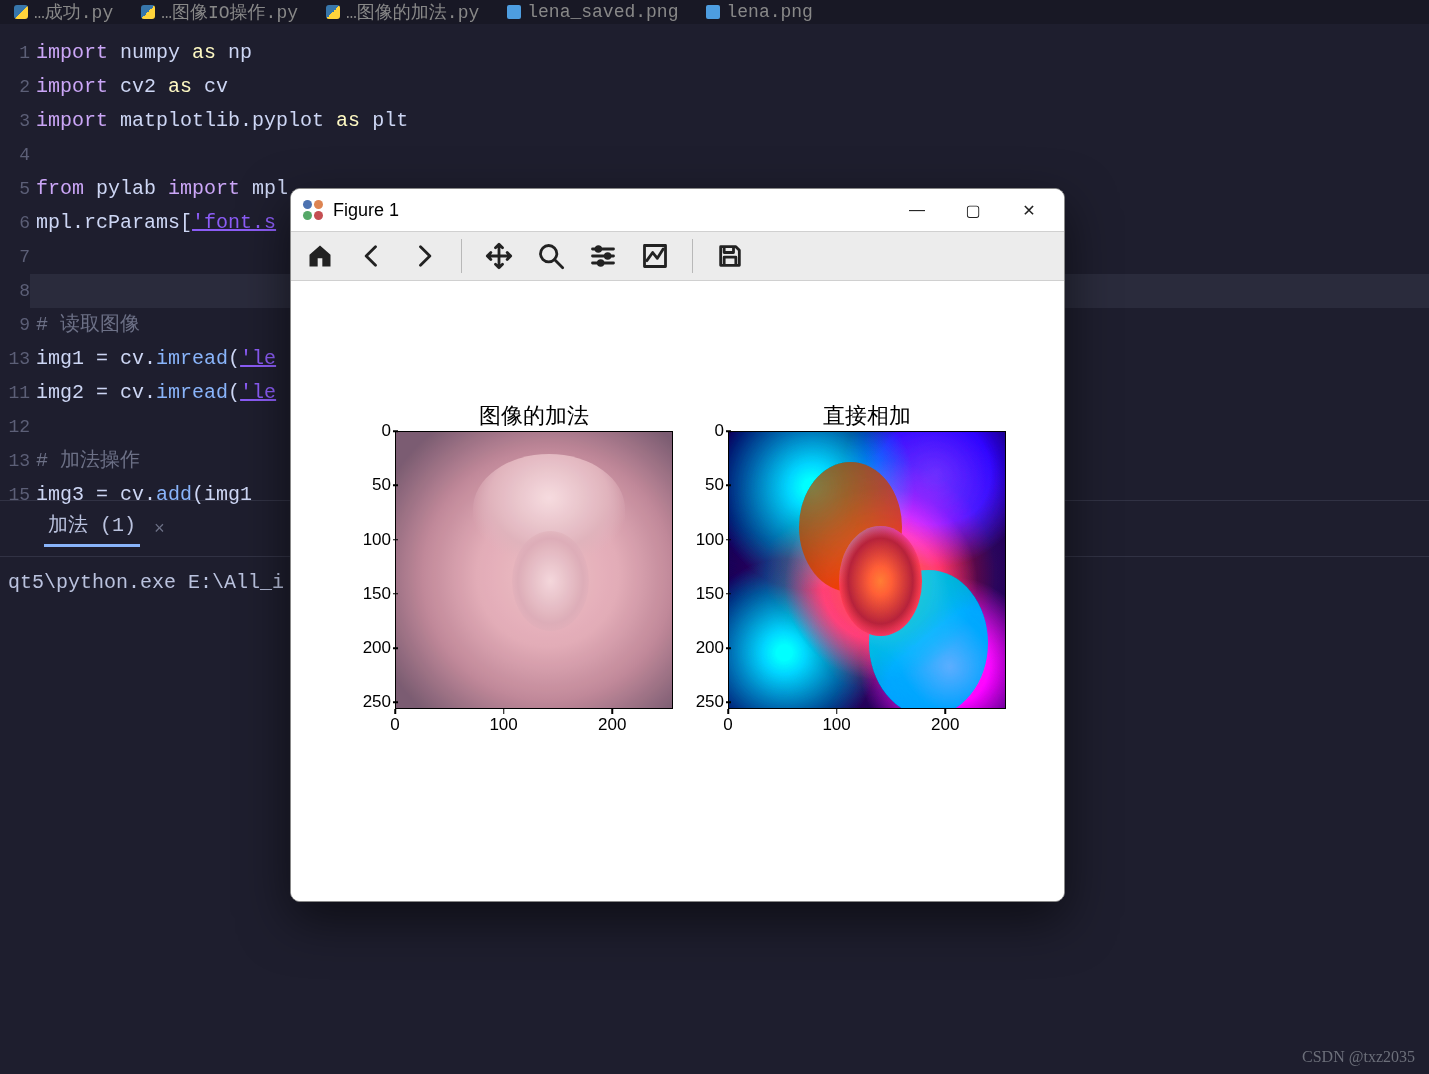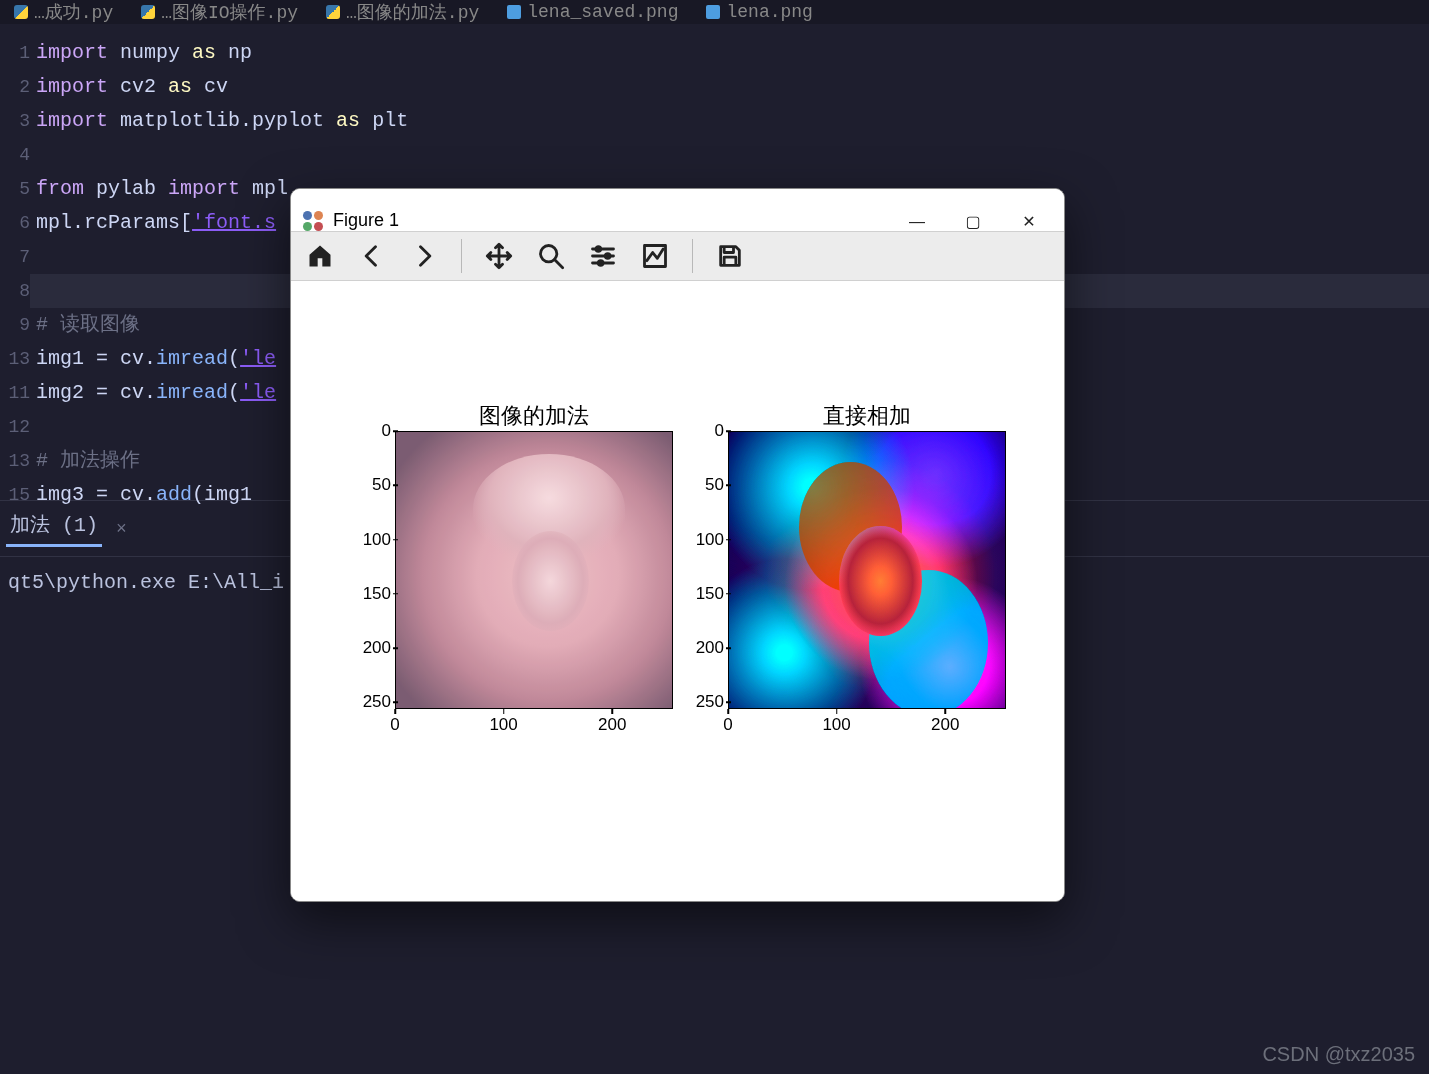--- a/index.html
+++ b/index.html
@@ -15,26 +15,26 @@
   .code   { flex:1; padding-top:12px; line-height:34px; color:#cdd6f4; white-space:pre; padding-left:6px;}
   .kw  { color:#cba6f7; }
   .str { color:#8b5cf6;text-decoration:underline; }
   .cm  { color:#6c7086; }
   .id  { color:#cdd6f4; }
   .fn  { color:#89b4fa; }
   .as  { color:#fef9c3; }
   .code-hl{ background:#2a2b3c; display:block; margin-left:-6px; padding-left:6px;}
   
   .panel-tabs { height:56px; display:flex; align-items:center; border-top:1px solid #313244; color:#bac2de; padding-left:6px; font-size:20px; gap:8px;}
-  .panel-tab { padding:0 4px 6px 4px; border-bottom:3px solid #89b4fa;}
+  .panel-tab { padding:0 4px 6px 4px; border-bottom:3px solid #89b4fa;margin-left:38px;}
   .panel-close{ color:#6c7086; font-size:18px; padding-left:6px;}
   .console { padding:14px 8px; color:#bac2de; font-size:20px; border-top:1px solid #313244;}
   
   .figwin { position:absolute; left:290px; top:188px; width:775px; height:714px; background:#fff; border:1px solid #888; border-radius:10px; box-shadow:0 18px 50px rgba(0,0,0,.55); overflow:hidden; font-family:"Segoe UI",sans-serif; color:#000;}
-  .figwin-title{ height:42px; display:flex; align-items:flex-end; padding:0 12px; gap:10px; background:#fff;}
+  .figwin-title{ height:42px; display:flex; align-items:center; padding:0 12px; gap:10px; background:#fff;}
   .figwin-title .spacer{flex:1;}
   .winbtn{ width:46px; text-align:center; font-size:16px; color:#222;}
   .app-icon{ width:20px;height:20px; position:relative;}
   .app-icon .c{position:absolute;width:9px;height:9px;border-radius:50%;}
   .app-icon .c1{background:#4c72b0;left:0;top:0;}
   .app-icon .c2{background:#dd8452;right:0;top:0;}
   .app-icon .c3{background:#55a868;left:0;bottom:0;}
   .app-icon .c4{background:#c44e52;right:0;bottom:0;}
   .fig-toolbar{ height:50px; background:#ececec; border-top:1px solid #d0d0d0; border-bottom:1px solid #d0d0d0; display:flex; align-items:center; padding:0 14px; gap:22px;}
   .tb-sep{ width:1px; height:34px; background:#b8b8b8;}
@@ -70,21 +70,21 @@
   .lena2::before{content:"";position:absolute;inset:0;background:
       radial-gradient(circle at 30% 20%, #30e5e8 0%, transparent 35%),
       radial-gradient(circle at 75% 15%, #4a3aff 0%, transparent 30%),
       radial-gradient(circle at 55% 55%, #a05a40 0%, #7a3f50 25%, transparent 45%),
       radial-gradient(circle at 20% 80%, #30e5e8 0%, transparent 30%),
       radial-gradient(circle at 80% 85%, #ff4ae8 0%, transparent 28%);
       mix-blend-mode:screen; opacity:.85;}
   .lena2::after{content:"";position:absolute;left:40%;top:34%;width:30%;height:40%;
       background:radial-gradient(ellipse,#c08a72 0%,#7a4a52 55%,transparent 78%);border-radius:50%;
       box-shadow: -30px -54px 0 10px rgba(140,90,60,.7), 48px 62px 0 18px rgba(40,220,225,.5);}
-  .watermark{ position:absolute; right:14px; bottom:8px; color:#6c6f7a; font-size:20px; font-family:Liberation Sans, sans-serif;}
+  .watermark{ position:absolute; right:14px; bottom:8px; color:#6c6f7a; font-size:16px; font-family:Liberation Serif, serif;}
 </style>
 </head>
 <body>
 
 <div class="tabs-row">
   <div class="tab py-icon">
       <span>…成功.py</span>
     </div>
   <div class="tab py-icon">
       <span>…图像IO操作.py</span>

